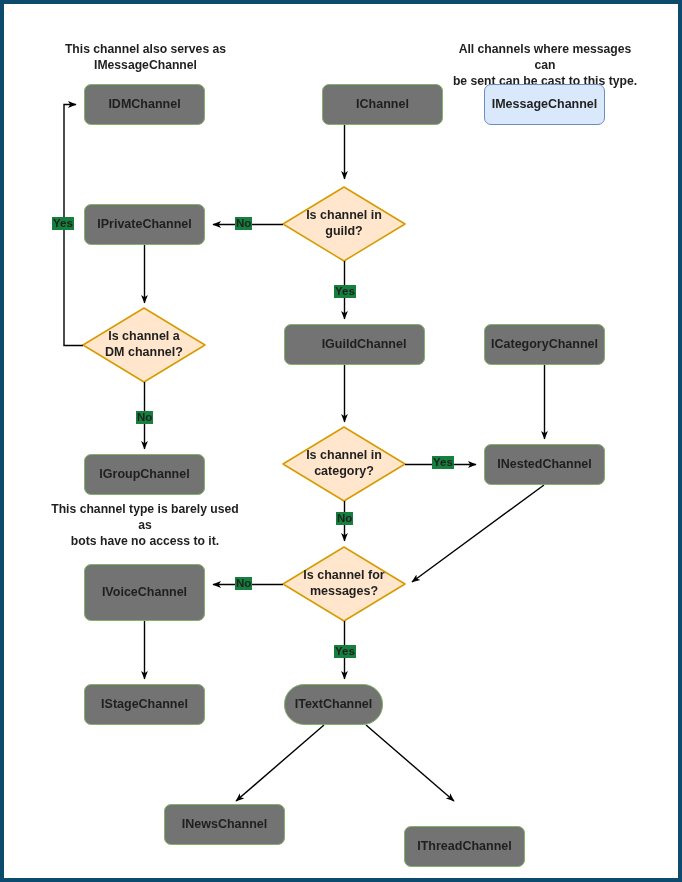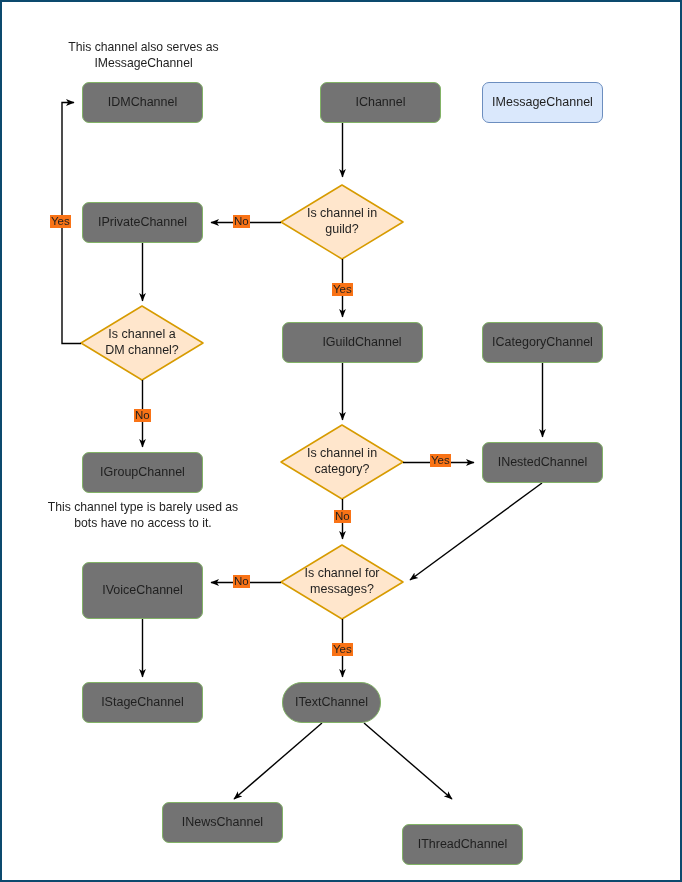--- a/index.html
+++ b/index.html
@@ -9,23 +9,24 @@
     background: #ffffff;
   }
   body {
     font-family: "Liberation Sans", sans-serif;
   }
   #page {
     position: relative;
     width: 682px;
     height: 882px;
     background: #ffffff;
-    border: 2px solid #0c4a6e;
+    border: 4px solid #0c4a6e;
     box-sizing: border-box;
     overflow: hidden;
+    font-weight: bold;
   }
   #flow-svg {
     position: absolute;
     left: 0;
     top: 0;
     width: 682px;
     height: 882px;
   }
   .node-box {
     position: absolute;
@@ -69,21 +70,21 @@
     position: absolute;
     text-align: center;
     font-size: 12.2px;
     color: #1f1f1f;
     line-height: 1.3;
   }
   .edge-label {
     position: absolute;
     font-size: 11.5px;
     color: #1f1f1f;
-    background: #f97316;
+    background: #15803d;
     padding: 0 1px;
     line-height: 1.1;
     white-space: nowrap;
   }
 </style>
 </head>
 <body>
 
 <div id="page">
 
@@ -157,20 +158,24 @@
       
       <path d="M362,721 L450,797" marker-end="url(#arrow)"></path>
     </g>
   </svg>
 
   <div class="note-text" style="left:54px; top:38px; width:175px;">
     <div>This channel also serves as</div>
     <div>IMessageChannel</div>
   </div>
 
+  <div class="note-text" style="left:443px; top:38px; width:196px;">
+    <div>All channels where messages can</div>
+    <div>be sent can be cast to this type.</div>
+  </div>
 
   <div class="note-text" style="left:42px; top:498px; width:198px;">
     <div>This channel type is barely used as</div>
     <div>bots have no access to it.</div>
   </div>
 
   <div class="node-box node-green" style="left:80px; top:80px; width:121px; height:41px;">
     <span>IDMChannel</span>
   </div>
 

